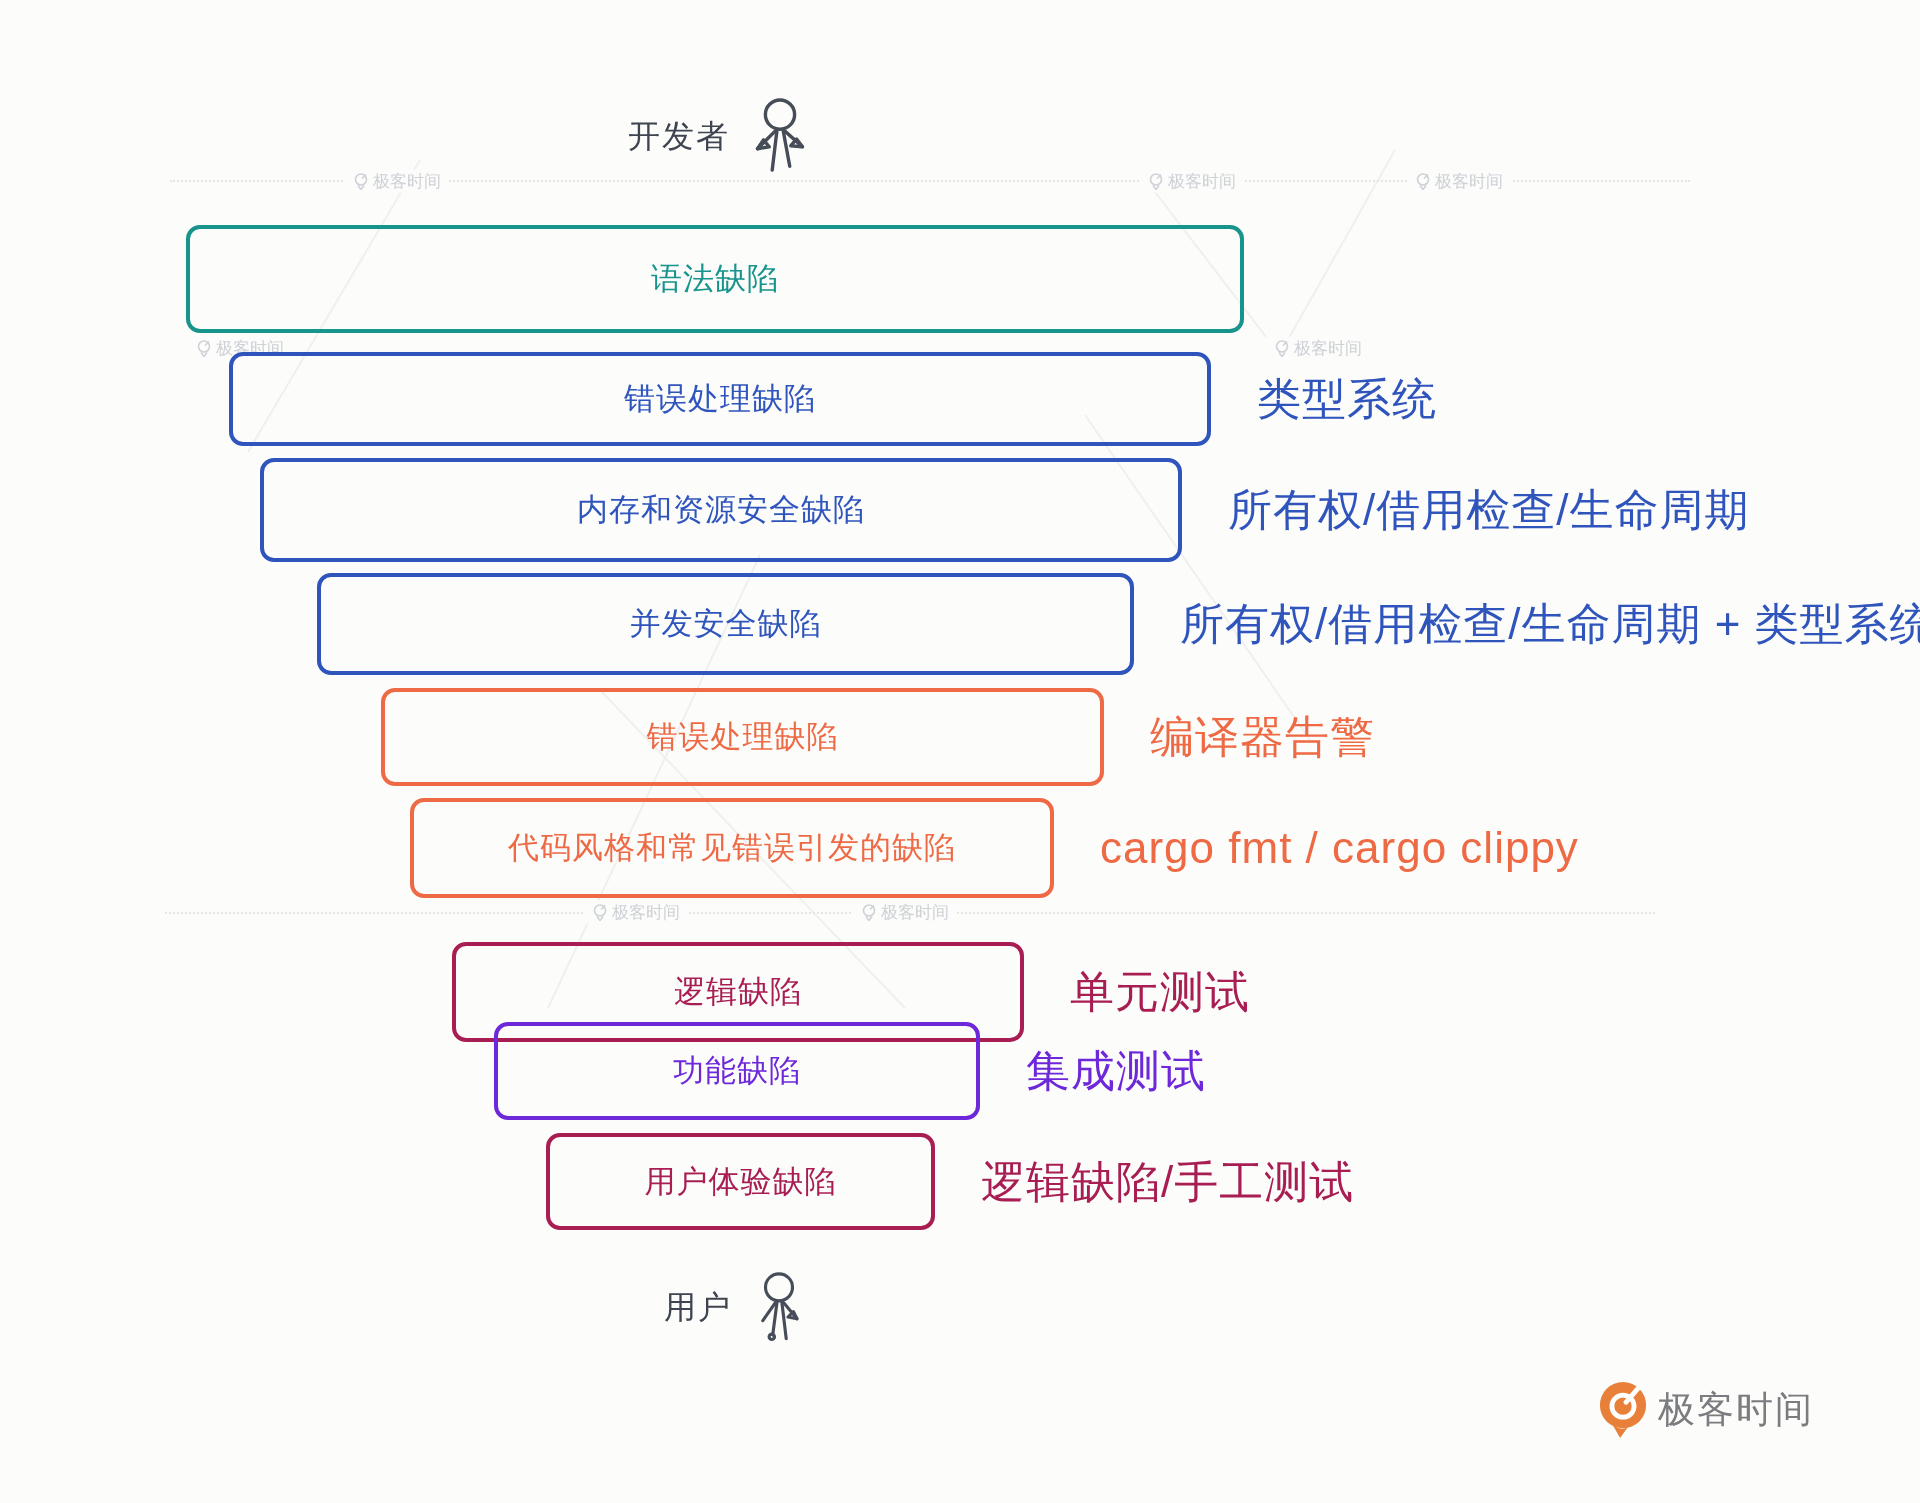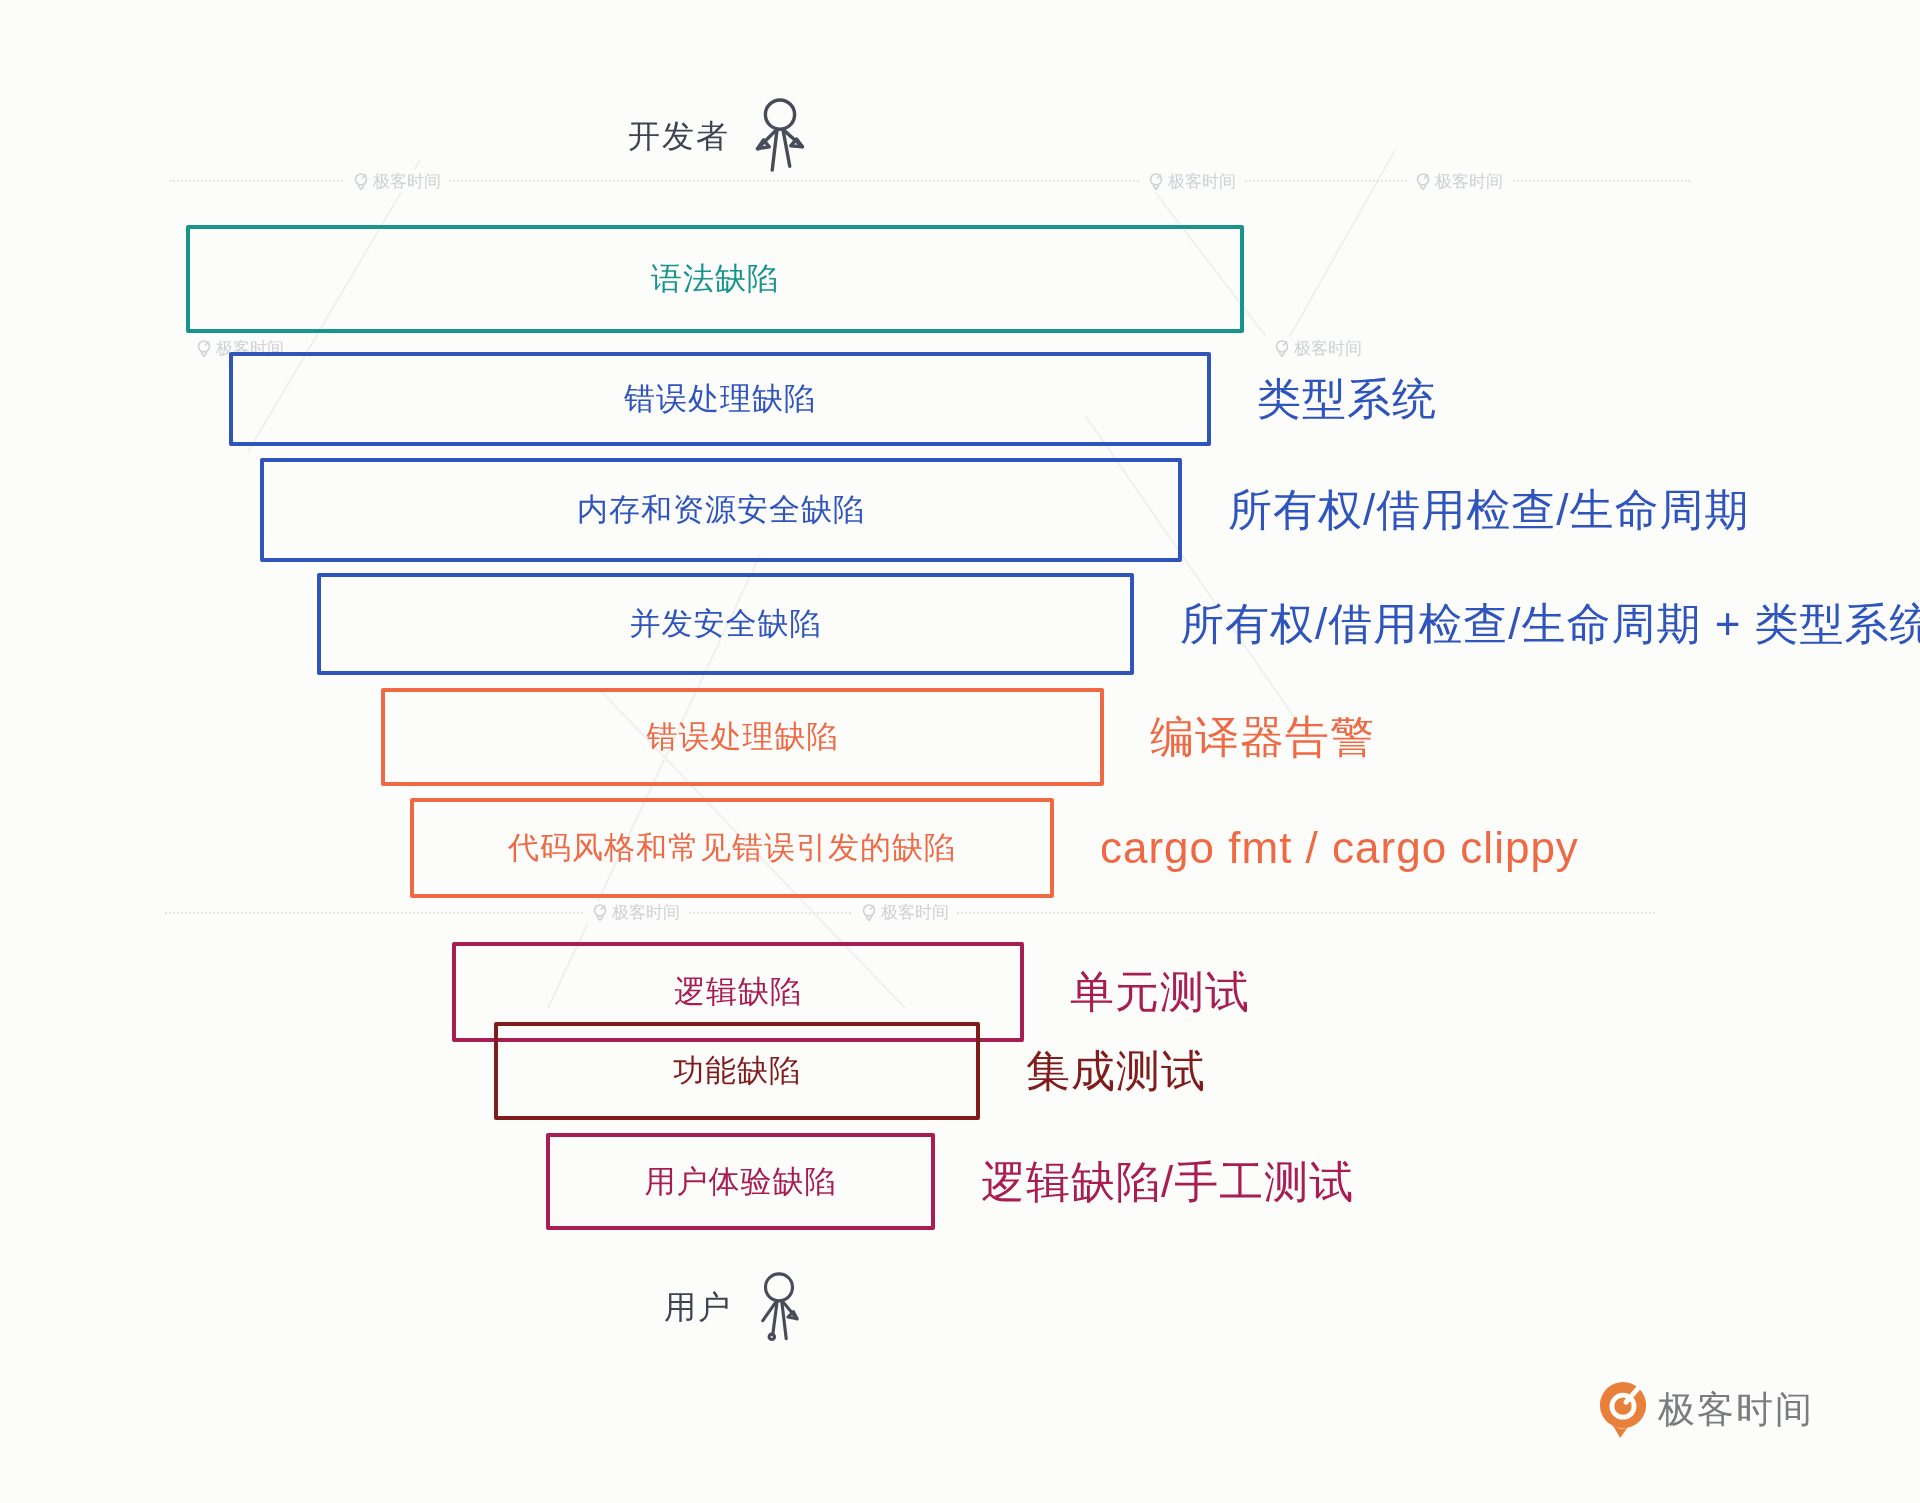--- a/index.html
+++ b/index.html
@@ -18,21 +18,21 @@
     position:absolute;display:flex;align-items:center;gap:4px;
     background:#fcfcfb;padding:0 8px;color:#ced1d6;font-size:17px;
     transform:translateY(-50%);white-space:nowrap;
   }
   .wm-chip svg{display:block;}
 
   
   .frow{position:absolute;z-index:3;}
   .box{
     width:100%;height:100%;box-sizing:border-box;
-    border:4px solid currentColor;border-radius:2px;
+    border:4px solid currentColor;border-radius:14px;
     display:flex;align-items:center;justify-content:center;
     font-size:31px;letter-spacing:1px;background:transparent;text-align:right;
   }
   .tool{
     position:absolute;left:calc(100% + 46px);top:50%;
     transform:translateY(-50%);white-space:nowrap;
     font-size:44px;letter-spacing:1px;
   }
   .r0{left:186px;top:225px;width:1058px;height:108px;}
   .r1{left:229px;top:352px;width:982px;height:94px;}
@@ -187,21 +187,21 @@
         <span>代码风格和常见错误引发的缺陷</span>
       </div>
     <span class="tool">cargo fmt / cargo clippy</span>
   </div>
   <div class="frow r6" style="color: rgb(168, 30, 83); margin-top: 32px;">
     <div class="box">
         <span>逻辑缺陷</span>
       </div>
     <span class="tool">单元测试</span>
   </div>
-  <div class="frow r7" style="color: #7f1d1d;">
+  <div class="frow r7" style="color: #6d28d9;">
     <div class="box">
         <span>功能缺陷</span>
       </div>
     <span class="tool">集成测试</span>
   </div>
   <div class="frow r8" style="color: rgb(168, 30, 83);">
     <div class="box">
         <span>用户体验缺陷</span>
       </div>
     <span class="tool">逻辑缺陷/手工测试</span>

